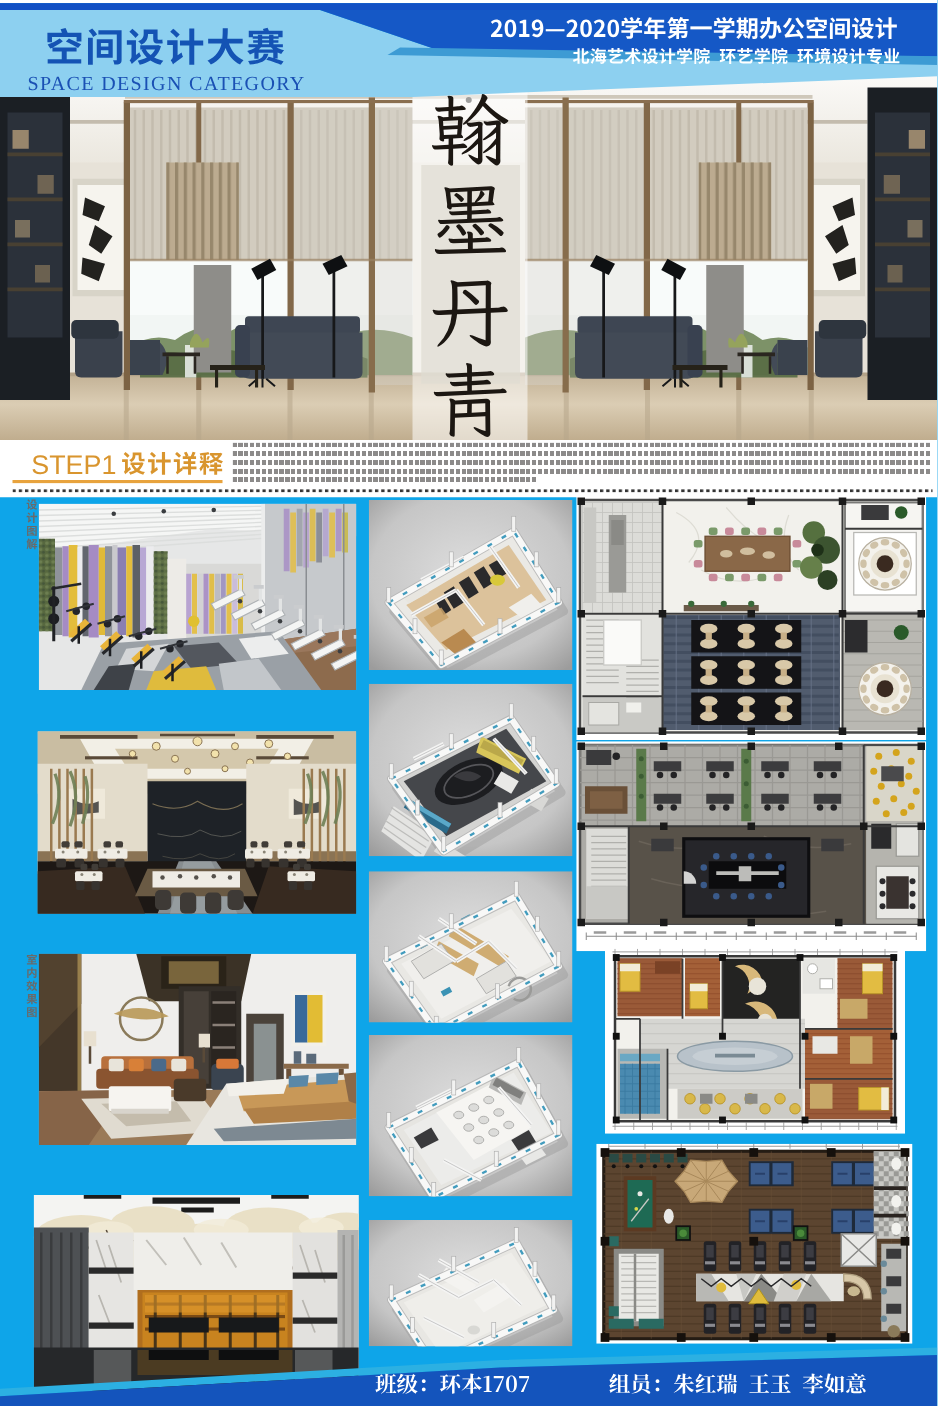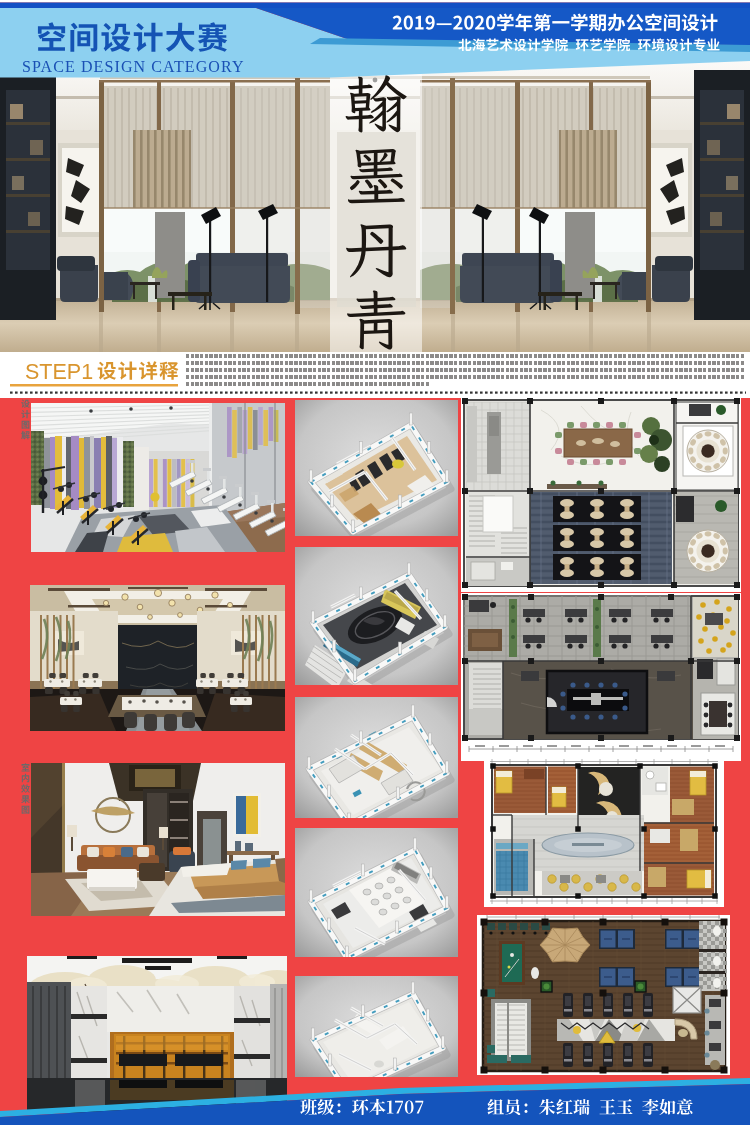--- a/index.html
+++ b/index.html
@@ -1,15 +1,15 @@
 <!DOCTYPE html>
 <html><head><meta charset="utf-8">
 <style>
 html,body{margin:0;padding:0;background:#ffffff;font-family:"Liberation Sans",sans-serif}
-#page{position:relative;width:750px;height:1125px;overflow:hidden;background:#ef4444}
+#page{position:relative;width:750px;height:1125px;overflow:hidden;background:#0ea5e9}
 svg{display:block}
 </style></head>
 <body>
 <div id="page">
 
 <svg width="750" height="292" viewBox="0 0 750 292" style="position:absolute;left:0;top:60px">
   <defs>
     <linearGradient id="ceil" x1="0" y1="0" x2="0" y2="1">
       <stop offset="0" stop-color="#fbfaf8"></stop>
           <stop offset="1" stop-color="#eae6dd"></stop>

